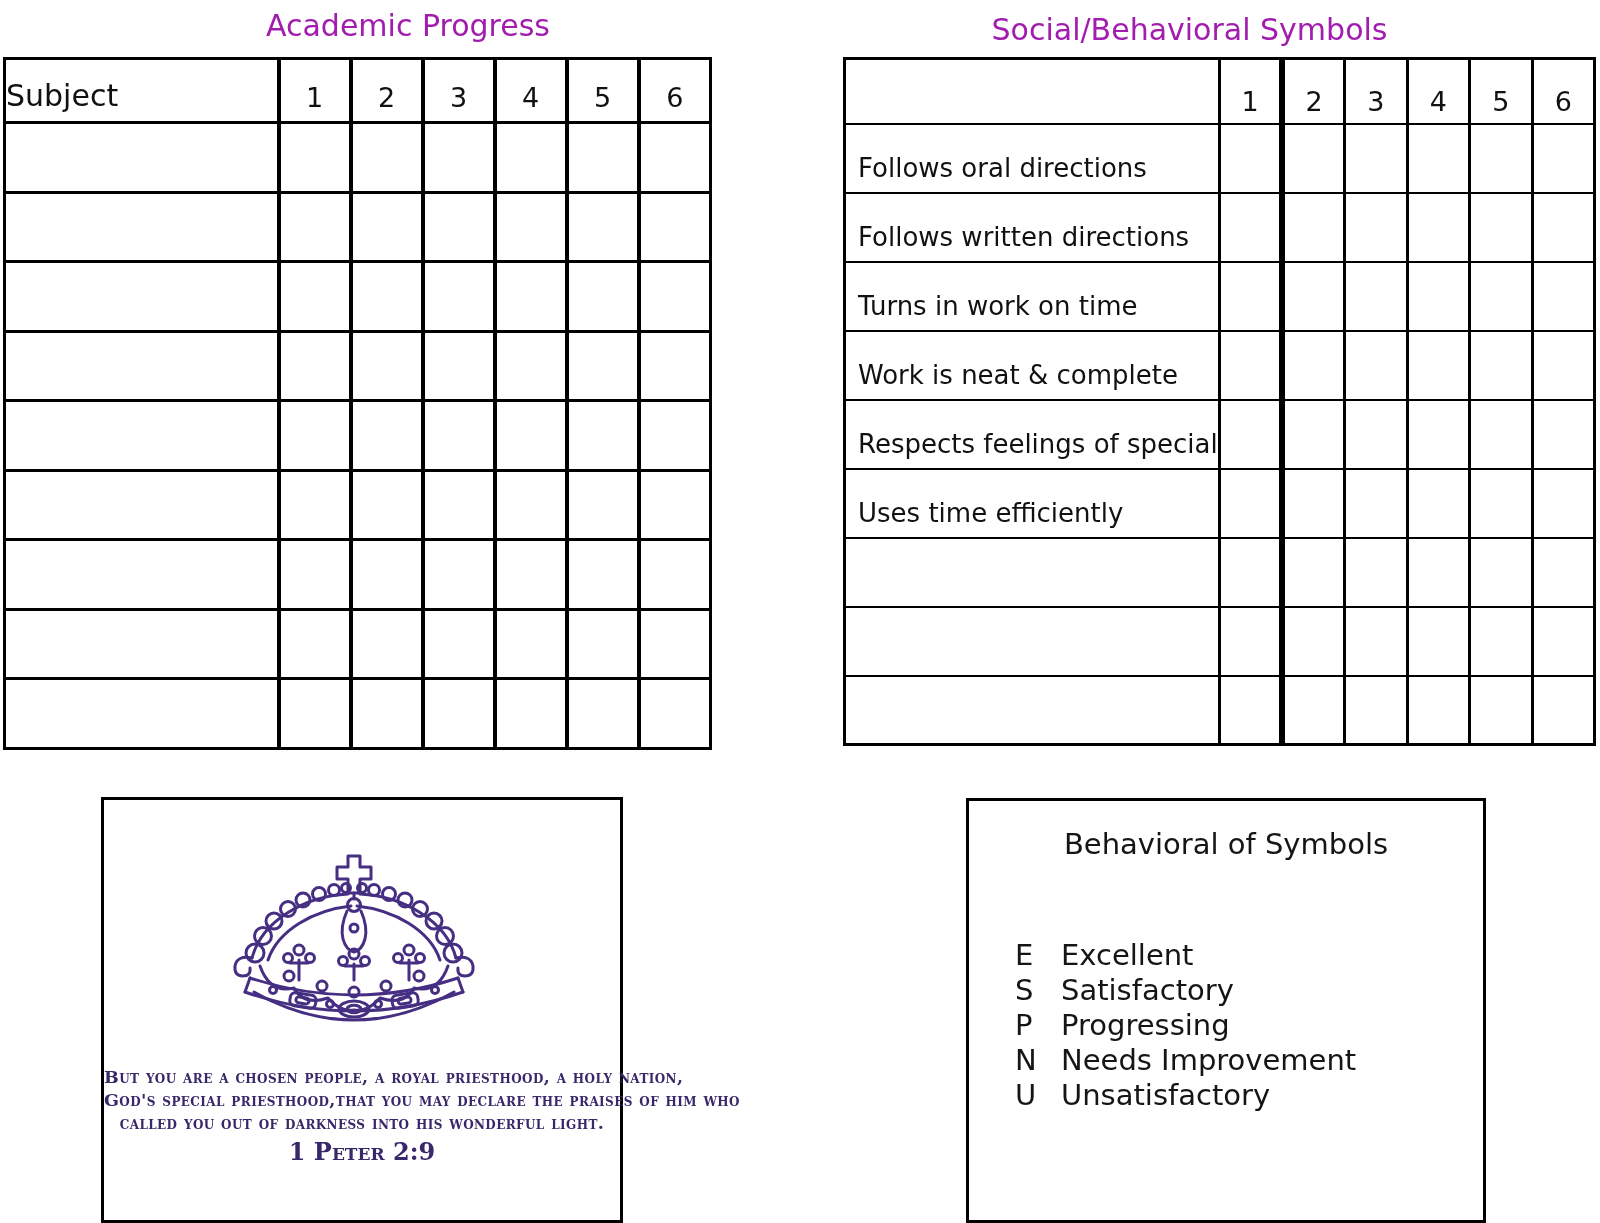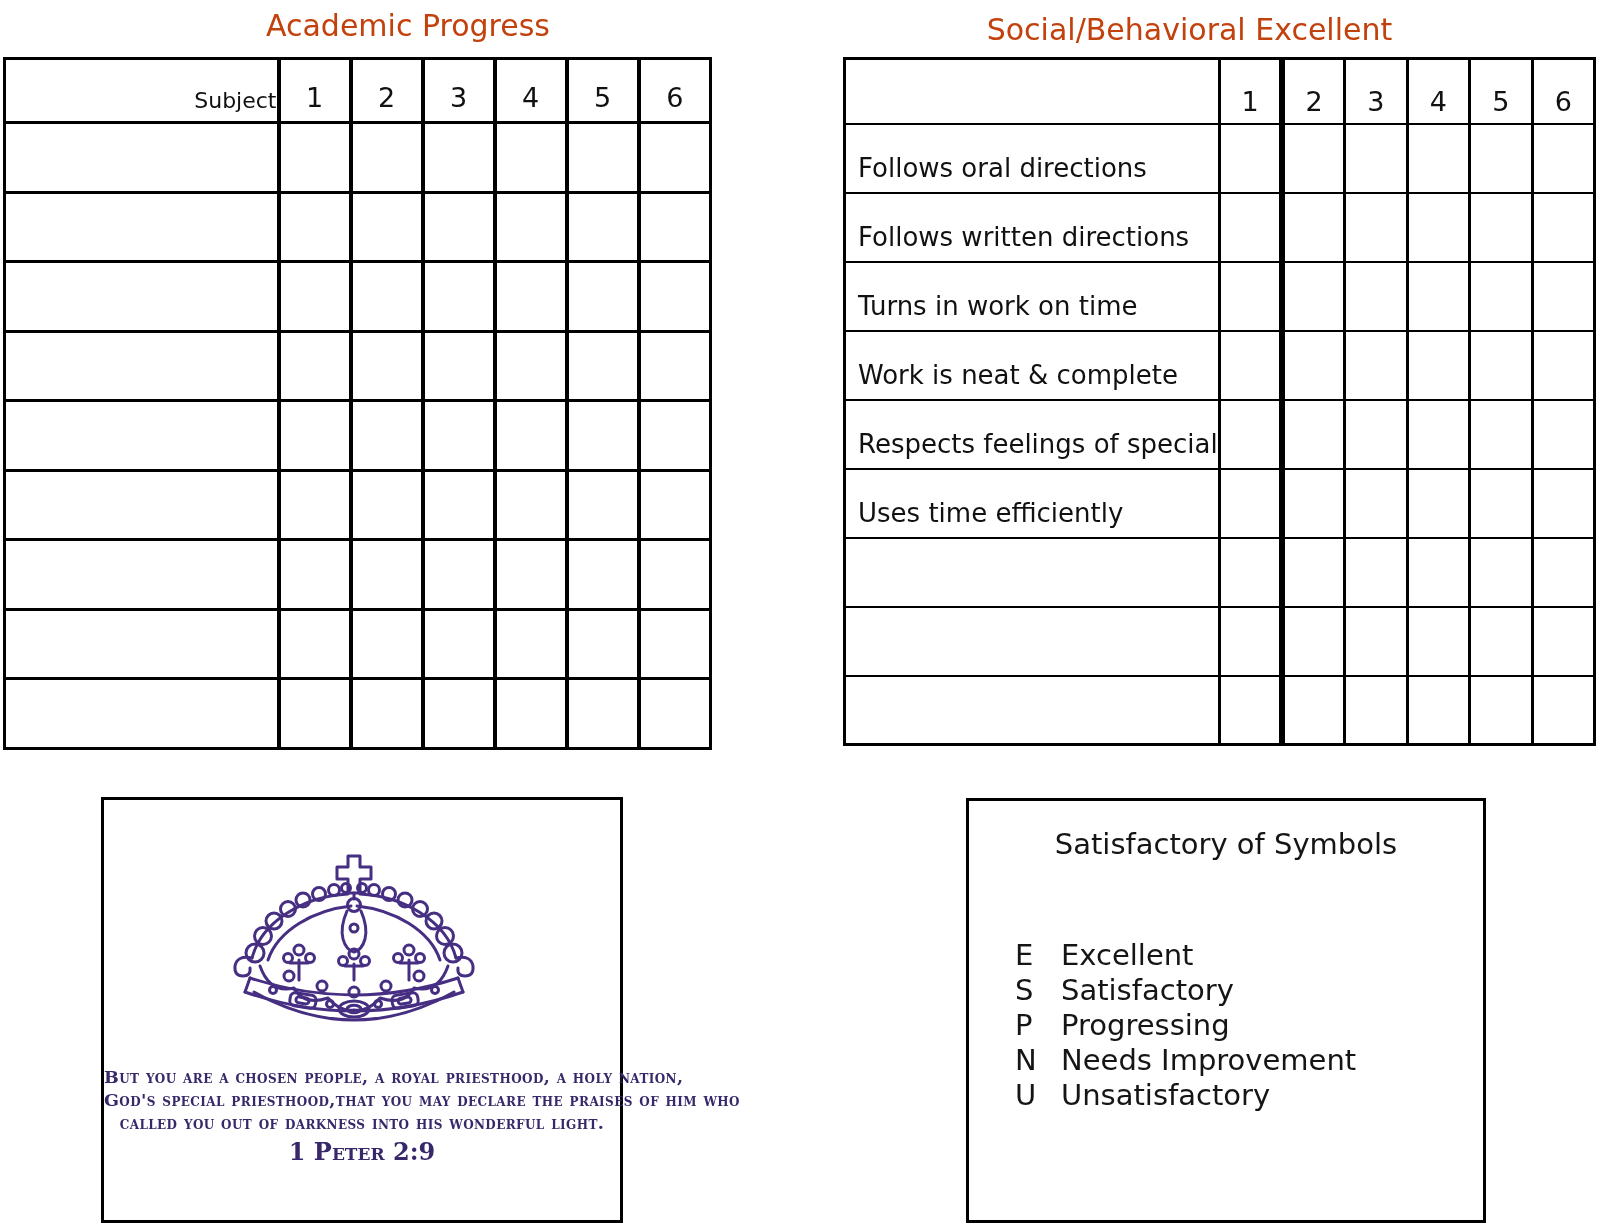--- a/index.html
+++ b/index.html
@@ -2,39 +2,39 @@
 <html style="--ink: #111111; --purple: #38286a; --crown_purple: #462f82;"><head>
 <meta charset="utf-8">
 <style>
   html,body{margin:0;padding:0;}
   body{
     width:1600px;height:1223px;position:relative;overflow:hidden;
     background:#ffffff;color:#111;
     font-family:"DejaVu Sans","Liberation Sans",sans-serif;
   }
   .table-title{
-    position:absolute;text-align:center;font-size:30px;color:#c2410c;
+    position:absolute;text-align:center;font-size:30px;color:#a21caf;
     white-space:nowrap;
   }
   #academic-title{left:58px;top:8px;width:700px;}
   #social-title{left:813px;top:12px;width:753px;}
 
   table.grid{
     position:absolute;border-collapse:collapse;table-layout:fixed;background:#fff;
   }
   table.grid th,table.grid td{padding:0;overflow:hidden;}
   th{font-weight:400;}
 
   
   #academic-table{left:3px;top:57px;width:706px;border:3px solid #000;}
   #academic-table th,#academic-table td{border:3px solid #000;}
   #academic-table .num{border-left-width:4px;text-align:center;vertical-align:bottom;
     font-size:27px;padding-bottom:8px;}
-  #academic-table .labelcol{border-left-width:3px;text-align:right;vertical-align:bottom;
-    font-size:22px;padding-bottom:8px;padding-left:20px;}
+  #academic-table .labelcol{border-left-width:3px;text-align:left;vertical-align:bottom;
+    font-size:30px;padding-bottom:8px;}
   #academic-table tr.hdr{height:64px;}
   #academic-table tr.body{height:69.5px;}
 
   
   #social-table{left:843px;top:57px;width:750px;border:3px solid #000;}
   #social-table th,#social-table td{border:2px solid #000;}
   #social-table .num{border-left-width:3px;text-align:center;vertical-align:bottom;
     font-size:27px;padding-bottom:6px;}
   #social-table .num.thick{border-left-width:6px;}
   #social-table .labelcol{text-align:left;vertical-align:bottom;font-size:26px;
@@ -173,21 +173,21 @@
         <td class="num"></td>
         <td class="num"></td>
         <td class="num"></td>
         <td class="num"></td>
         <td class="num"></td>
         <td class="num"></td>
       </tr>
     </tbody>
   </table>
 
-<div class="table-title" id="social-title">Social/Behavioral Excellent</div>
+<div class="table-title" id="social-title">Social/Behavioral Symbols</div>
 
 <table class="grid" id="social-table">
   <colgroup>
     <col style="width:375px">
     <col style="width:62.5px">
       <col style="width:62.5px">
       <col style="width:62.5px">
     <col style="width:62.5px">
       <col style="width:62.5px">
       <col style="width:62.5px">
@@ -358,21 +358,21 @@
   </svg>
   <div id="verse-lines">
       <div class="verse-line">But you are a chosen people, a royal priesthood, a holy nation,</div>
       <div class="verse-line">God's special priesthood,that you may declare the praises of him who</div>
       <div class="verse-line">called you out of darkness into his wonderful light.</div>
     </div>
   <div id="verse-ref">1 Peter 2:9</div>
 </div>
 
 <div class="box" id="symbols-box">
-  <div id="symbols-title">Satisfactory of Symbols</div>
+  <div id="symbols-title">Behavioral of Symbols</div>
   <div id="symbols-list">
       <div class="sym-row">
         <span class="sym">E</span>
         <span class="meaning">Excellent</span>
       </div>
       <div class="sym-row">
         <span class="sym">S</span>
         <span class="meaning">Satisfactory</span>
       </div>
       <div class="sym-row">

